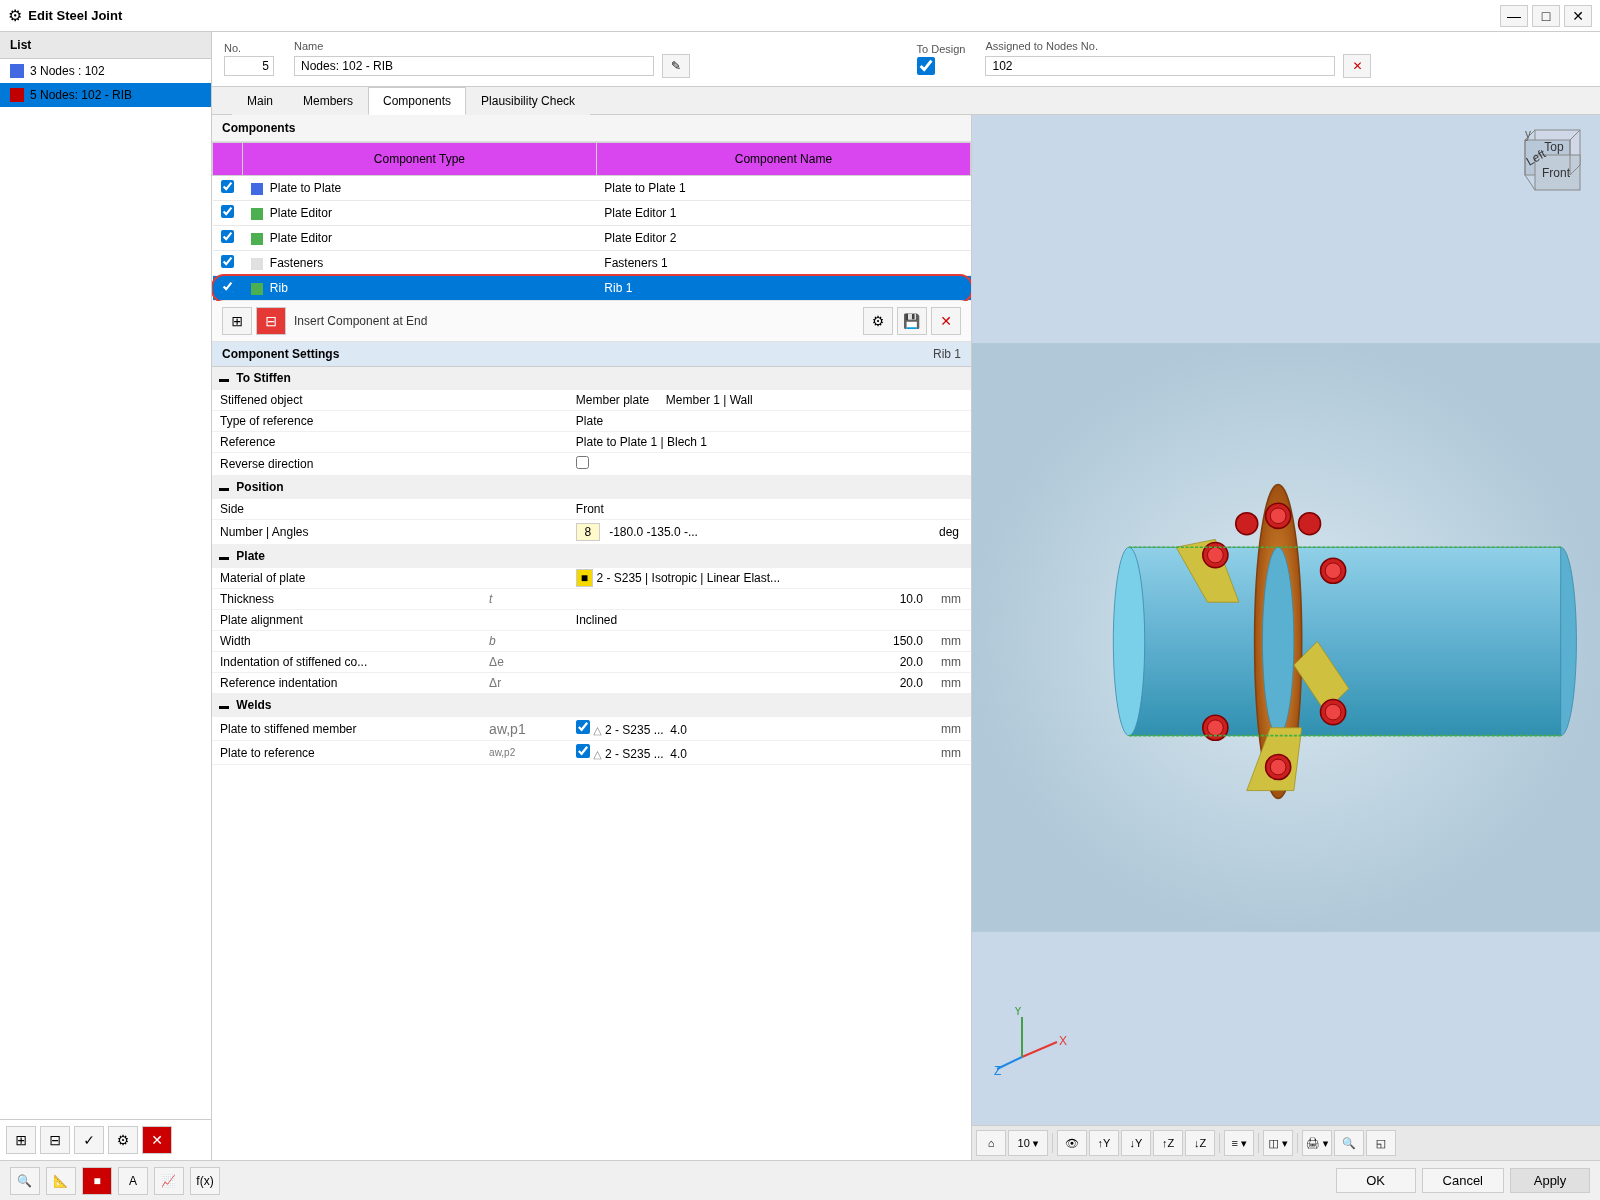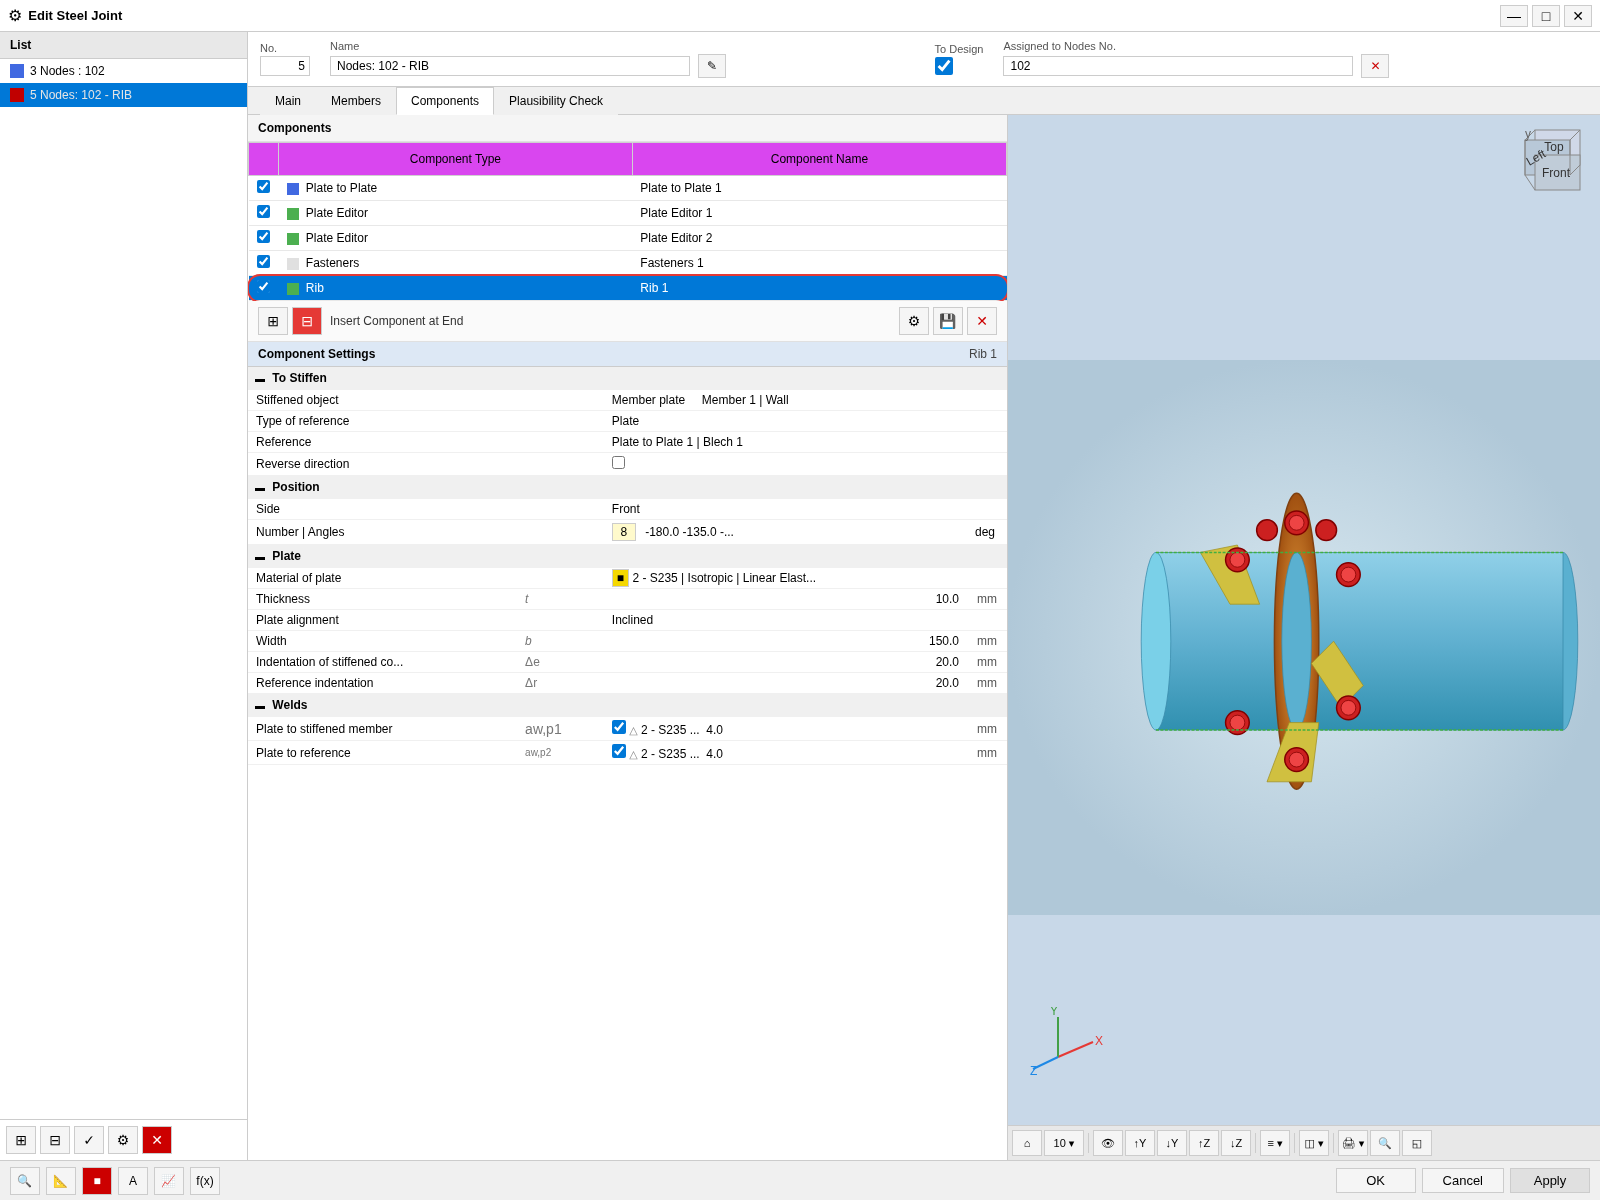--- a/index.html
+++ b/index.html
@@ -13,44 +13,44 @@
     }
     .title-bar-left { display: flex; align-items: center; gap: 6px; }
     .title-bar-title { font-size: 13px; font-weight: 600; }
     .title-bar-controls { display: flex; gap: 4px; }
     .title-bar-btn { width: 28px; height: 22px; border: 1px solid #ccc; background: #f5f5f5; cursor: pointer; display: flex; align-items: center; justify-content: center; font-size: 14px; }
 
     
     .main-layout { display: flex; height: calc(1200px - 32px - 40px); }
 
     
-    .left-panel { width: 248px; background: #fff; border-right: 1px solid #ccc; display: flex; flex-direction: column; }
+    .left-panel { width: 212px; background: #fff; border-right: 1px solid #ccc; display: flex; flex-direction: column; }
     .left-panel-header { padding: 6px 10px; font-weight: 600; background: #e8e8e8; border-bottom: 1px solid #ccc; }
     .list-item { padding: 5px 10px; display: flex; align-items: center; gap: 6px; cursor: pointer; }
-    .list-item.selected { background: #0078d7; color: #e5e5e5; }
+    .list-item.selected { background: #0078d7; color: #000000; }
     .list-item-color { width: 14px; height: 14px; flex-shrink: 0; }
     .left-panel-footer { margin-top: auto; border-top: 1px solid #ccc; padding: 6px; display: flex; gap: 4px; align-items: center; }
     .footer-btn { width: 30px; height: 28px; border: 1px solid #ccc; background: #f5f5f5; cursor: pointer; display: flex; align-items: center; justify-content: center; font-size: 14px; }
 
     
     .right-content { flex: 1; display: flex; flex-direction: column; background: #f0f0f0; }
 
     
     .form-area { background: #fff; padding: 8px 12px; border-bottom: 1px solid #ccc; display: flex; gap: 20px; align-items: center; }
     .form-group { display: flex; flex-direction: column; gap: 2px; }
     .form-label { font-size: 11px; color: #555; }
     .form-row { display: flex; align-items: center; gap: 8px; }
     .num-input { width: 50px; border: 1px solid #ccc; padding: 2px 4px; text-align: right; }
     .name-input { width: 360px; border: 1px solid #ccc; padding: 2px 6px; }
     .checkbox-check { width: 18px; height: 18px; accent-color: #0078d7; }
     .nodes-input { width: 350px; border: 1px solid #ccc; padding: 2px 6px; }
     .icon-btn { width: 28px; height: 24px; border: 1px solid #ccc; background: #f5f5f5; cursor: pointer; display: flex; align-items: center; justify-content: center; }
 
     
-    .tabs { display: flex; padding: 0 12px; background: #f0f0f0; border-bottom: 1px solid #ccc; align-items: flex-end; }
+    .tabs { display: flex; padding: 0 20px; background: #f0f0f0; border-bottom: 1px solid #ccc; align-items: flex-end; }
     .tab { padding: 6px 14px; cursor: pointer; border: 1px solid transparent; font-size: 12px; margin-bottom: -1px; background: #f0f0f0; }
     .tab.active { background: #fff; border-color: #ccc #ccc #fff #ccc; font-weight: 500; }
 
     
     .content-split { display: flex; flex: 1; overflow: hidden; }
 
     
     .left-form { width: 760px; display: flex; flex-direction: column; background: #fff; border-right: 1px solid #ccc; overflow-y: auto; }
 
     

